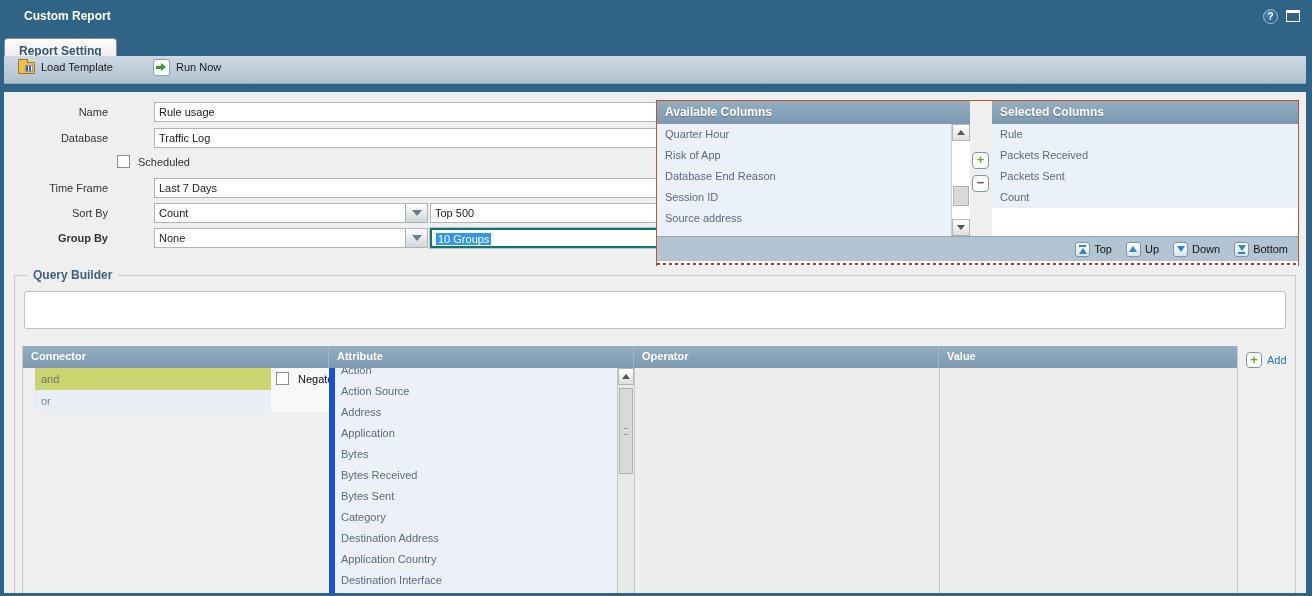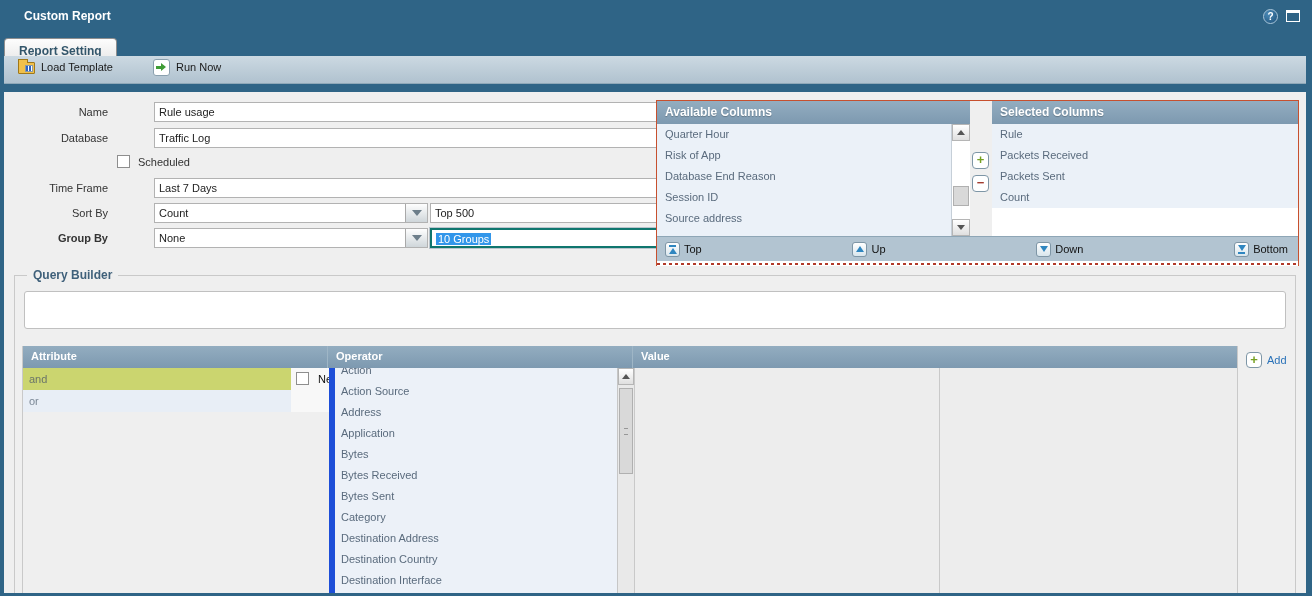--- a/index.html
+++ b/index.html
@@ -71,21 +71,21 @@
   .vscroll { position:absolute; background:#fff; border-left:1px solid #c6cfd8; }
   .sb-box { position:absolute; left:0; right:0; height:17px; background:linear-gradient(#fff,#dfdfdf);
             border:1px solid #b5b5b5; display:flex; align-items:center; justify-content:center; cursor:pointer; }
   .sb-tri-up { width:0; height:0; border-left:4px solid transparent; border-right:4px solid transparent; border-bottom:5px solid #555; }
   .sb-tri-dn { width:0; height:0; border-left:4px solid transparent; border-right:4px solid transparent; border-top:5px solid #555; }
   .sb-thumb { position:absolute; left:1px; right:1px; background:#d9d9d9; border:1px solid #b0b0b0; cursor:grab; }
   .sb-thumb.grip::after { content:""; position:absolute; left:4px; right:4px; top:50%; margin-top:-3px; height:5px;
                           border-top:1px solid #979797; border-bottom:1px solid #979797; }
 
   .col-footer { position:absolute; left:0; top:135px; right:0; height:25px; background:#b2c4d1;
-                border-top:1px solid #8ea6b6; display:flex; align-items:center; justify-content:space-between;
+                border-top:1px solid #8ea6b6; display:flex; align-items:center; justify-content:flex-end;
                 gap:14px; padding-right:10px;padding-left:8px; }
   .mv { display:flex; align-items:center; gap:4px; cursor:pointer; color:#111; }
   .mv-ic { position:relative; width:15px; height:15px; border:1px solid #7e96a6; border-radius:3px;
            background:linear-gradient(#fff,#d9e6ed); display:flex; align-items:center; justify-content:center; }
   .aru { width:0; height:0; border-left:4px solid transparent; border-right:4px solid transparent; border-bottom:6px solid #2f86c0; }
   .ard { width:0; height:0; border-left:4px solid transparent; border-right:4px solid transparent; border-top:6px solid #2f86c0; }
   .mv-ic .bar-t { position:absolute; top:2px; left:3px; right:3px; height:2px; background:#2f86c0; }
   .mv-ic .bar-b { position:absolute; bottom:2px; left:3px; right:3px; height:2px; background:#2f86c0; }
   .mv-ic.has-bar-t .aru { margin-top:3px; }
   .mv-ic.has-bar-b .ard { margin-bottom:3px; }
@@ -109,21 +109,21 @@
   .qh:last-child { border-right:none; }
   .qh.c1 { width:306px; } .qh.c2 { width:305px; } .qh.c3 { width:305px; } .qh.c4 { flex:1; }
   .qbody { display:flex; height:225px; }
   .qc { position:relative; height:100%; }
   .qc.conn { width:306px; background:#efefef; }
   .qc.attr { width:305px; background:#ecf1f8; border-left:6px solid #1d4ed8; overflow:hidden; }
   .qc.oper { width:305px; background:#ededed; border-left:1px solid #c9c9c9; }
   .qc.val  { flex:1; background:#ededed; border-left:1px solid #c9c9c9; }
 
   .crow { position:absolute; left:0; right:0; height:22px; display:flex; }
-  .crow .band { width:268px; line-height:22px; padding-left:6px; cursor:pointer; }
+  .crow .band { width:236px; line-height:22px; padding-left:6px; cursor:pointer;margin-left:12px; }
   .crow .rest { flex:1; background:#f8f8f8; position:relative; }
   .crow.r1 { top:0; } .crow.r2 { top:22px; }
   .crow.r1 .band { background:#cbd56f; color:#6b7569; }
   .crow.r2 .band { background:#e8eef6; color:#7b8896; }
   .negate-lbl { position:absolute; left:27px; top:0; line-height:22px; color:#111; }
   .crow .checkbox { left:5px; top:4px; }
 
   .attr-list { position:absolute; left:0; right:17px; top:-8px; }
   .attr-item { height:21px; line-height:21px; padding-left:6px; color:#5a6b7d; cursor:pointer; }
   .attr-scroll { right:0; top:0; bottom:0; width:17px; background:#e9e9e9; border-left:1px solid #c6c6c6; position:absolute; }
@@ -284,20 +284,21 @@
     </div>
 
     <div class="qb-fieldset">
       <span class="qb-legend">Query Builder</span>
     </div>
 
     <textarea class="qb-text" value="" style=""></textarea>
 
     <div class="qtable">
       <div class="qhead">
+        <div class="qh c1">Connector</div>
         <div class="qh c2">Attribute</div>
         <div class="qh c3">Operator</div>
         <div class="qh c4">Value</div>
       </div>
       <div class="qbody">
 
         <div class="qc conn">
           <div class="crow r1">
             <div class="band">and</div>
             <div class="rest">
@@ -315,21 +316,21 @@
           <div class="attr-list">
             <div class="attr-item">Action</div>
             <div class="attr-item">Action Source</div>
             <div class="attr-item">Address</div>
             <div class="attr-item">Application</div>
             <div class="attr-item">Bytes</div>
             <div class="attr-item">Bytes Received</div>
             <div class="attr-item">Bytes Sent</div>
             <div class="attr-item">Category</div>
             <div class="attr-item">Destination Address</div>
-            <div class="attr-item">Destination Country</div>
+            <div class="attr-item">Application Country</div>
             <div class="attr-item">Destination Interface</div>
             <div class="attr-item">Destination Port</div>
           </div>
           <div class="attr-scroll">
             <div class="sb-box" style="top:0;">
                 <i class="sb-tri-up"></i>
               </div>
             <div class="sb-thumb grip" style="top:20px; height:86px;"></div>
           </div>
         </div>

